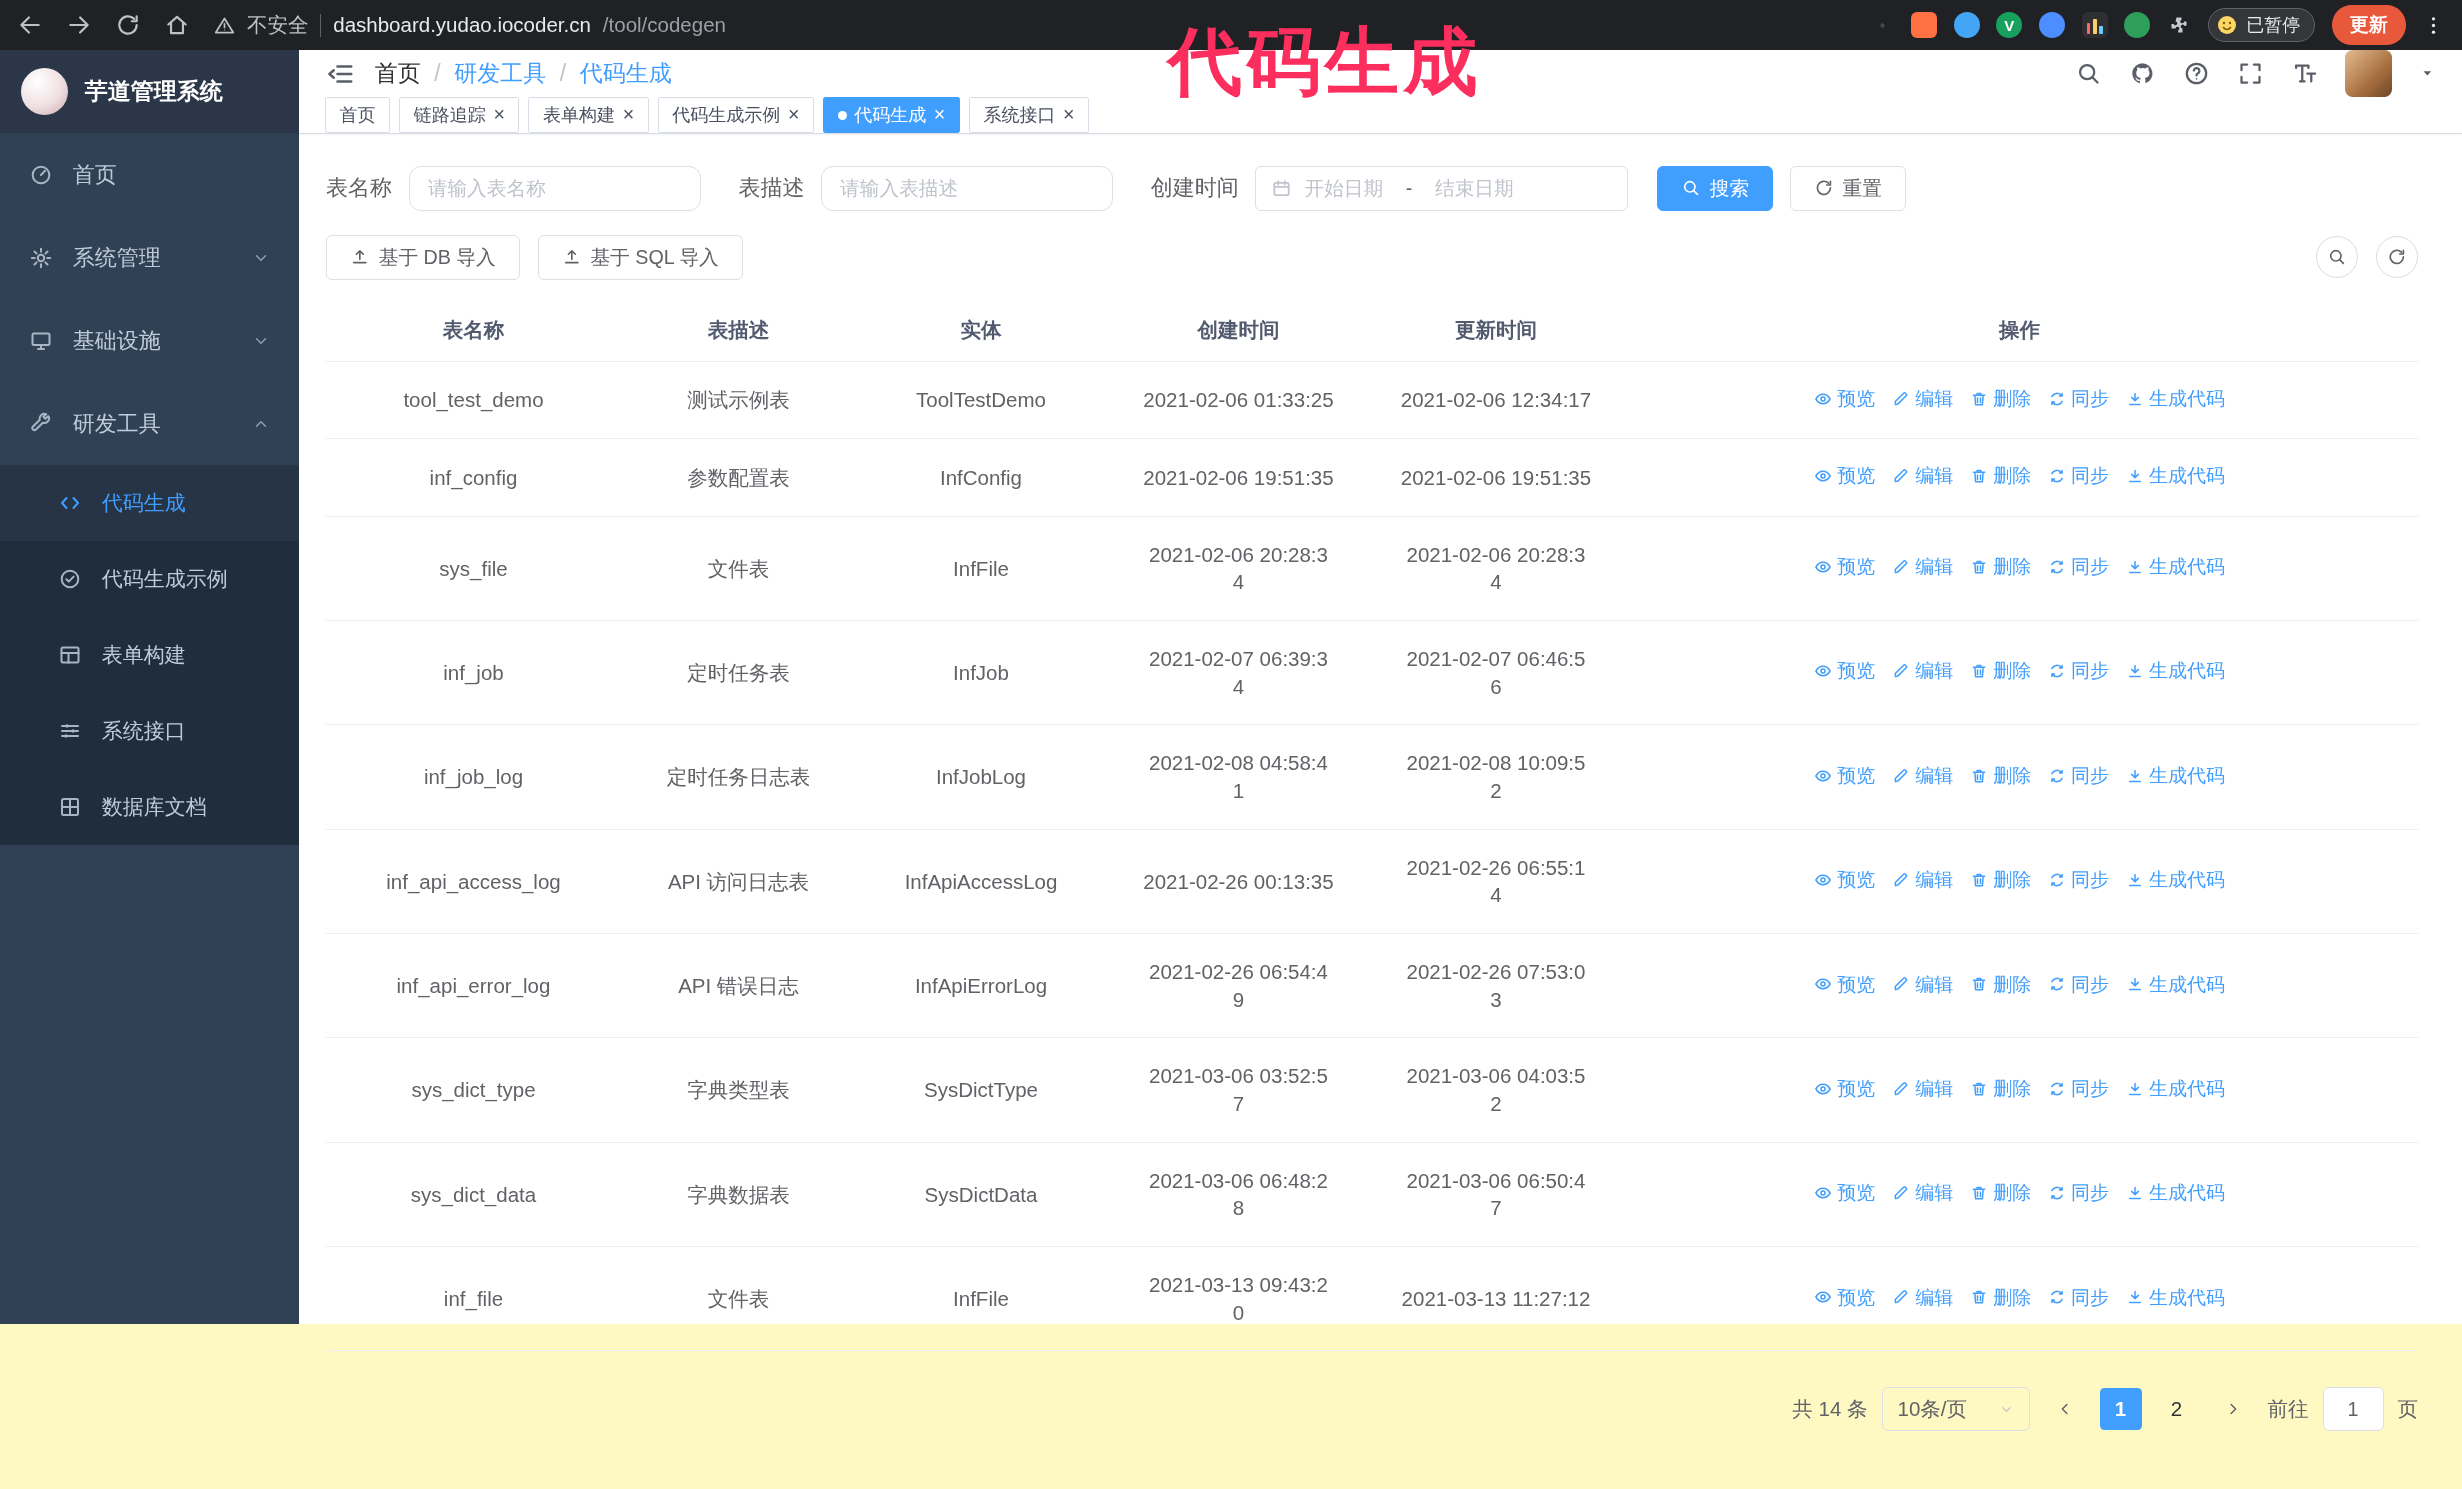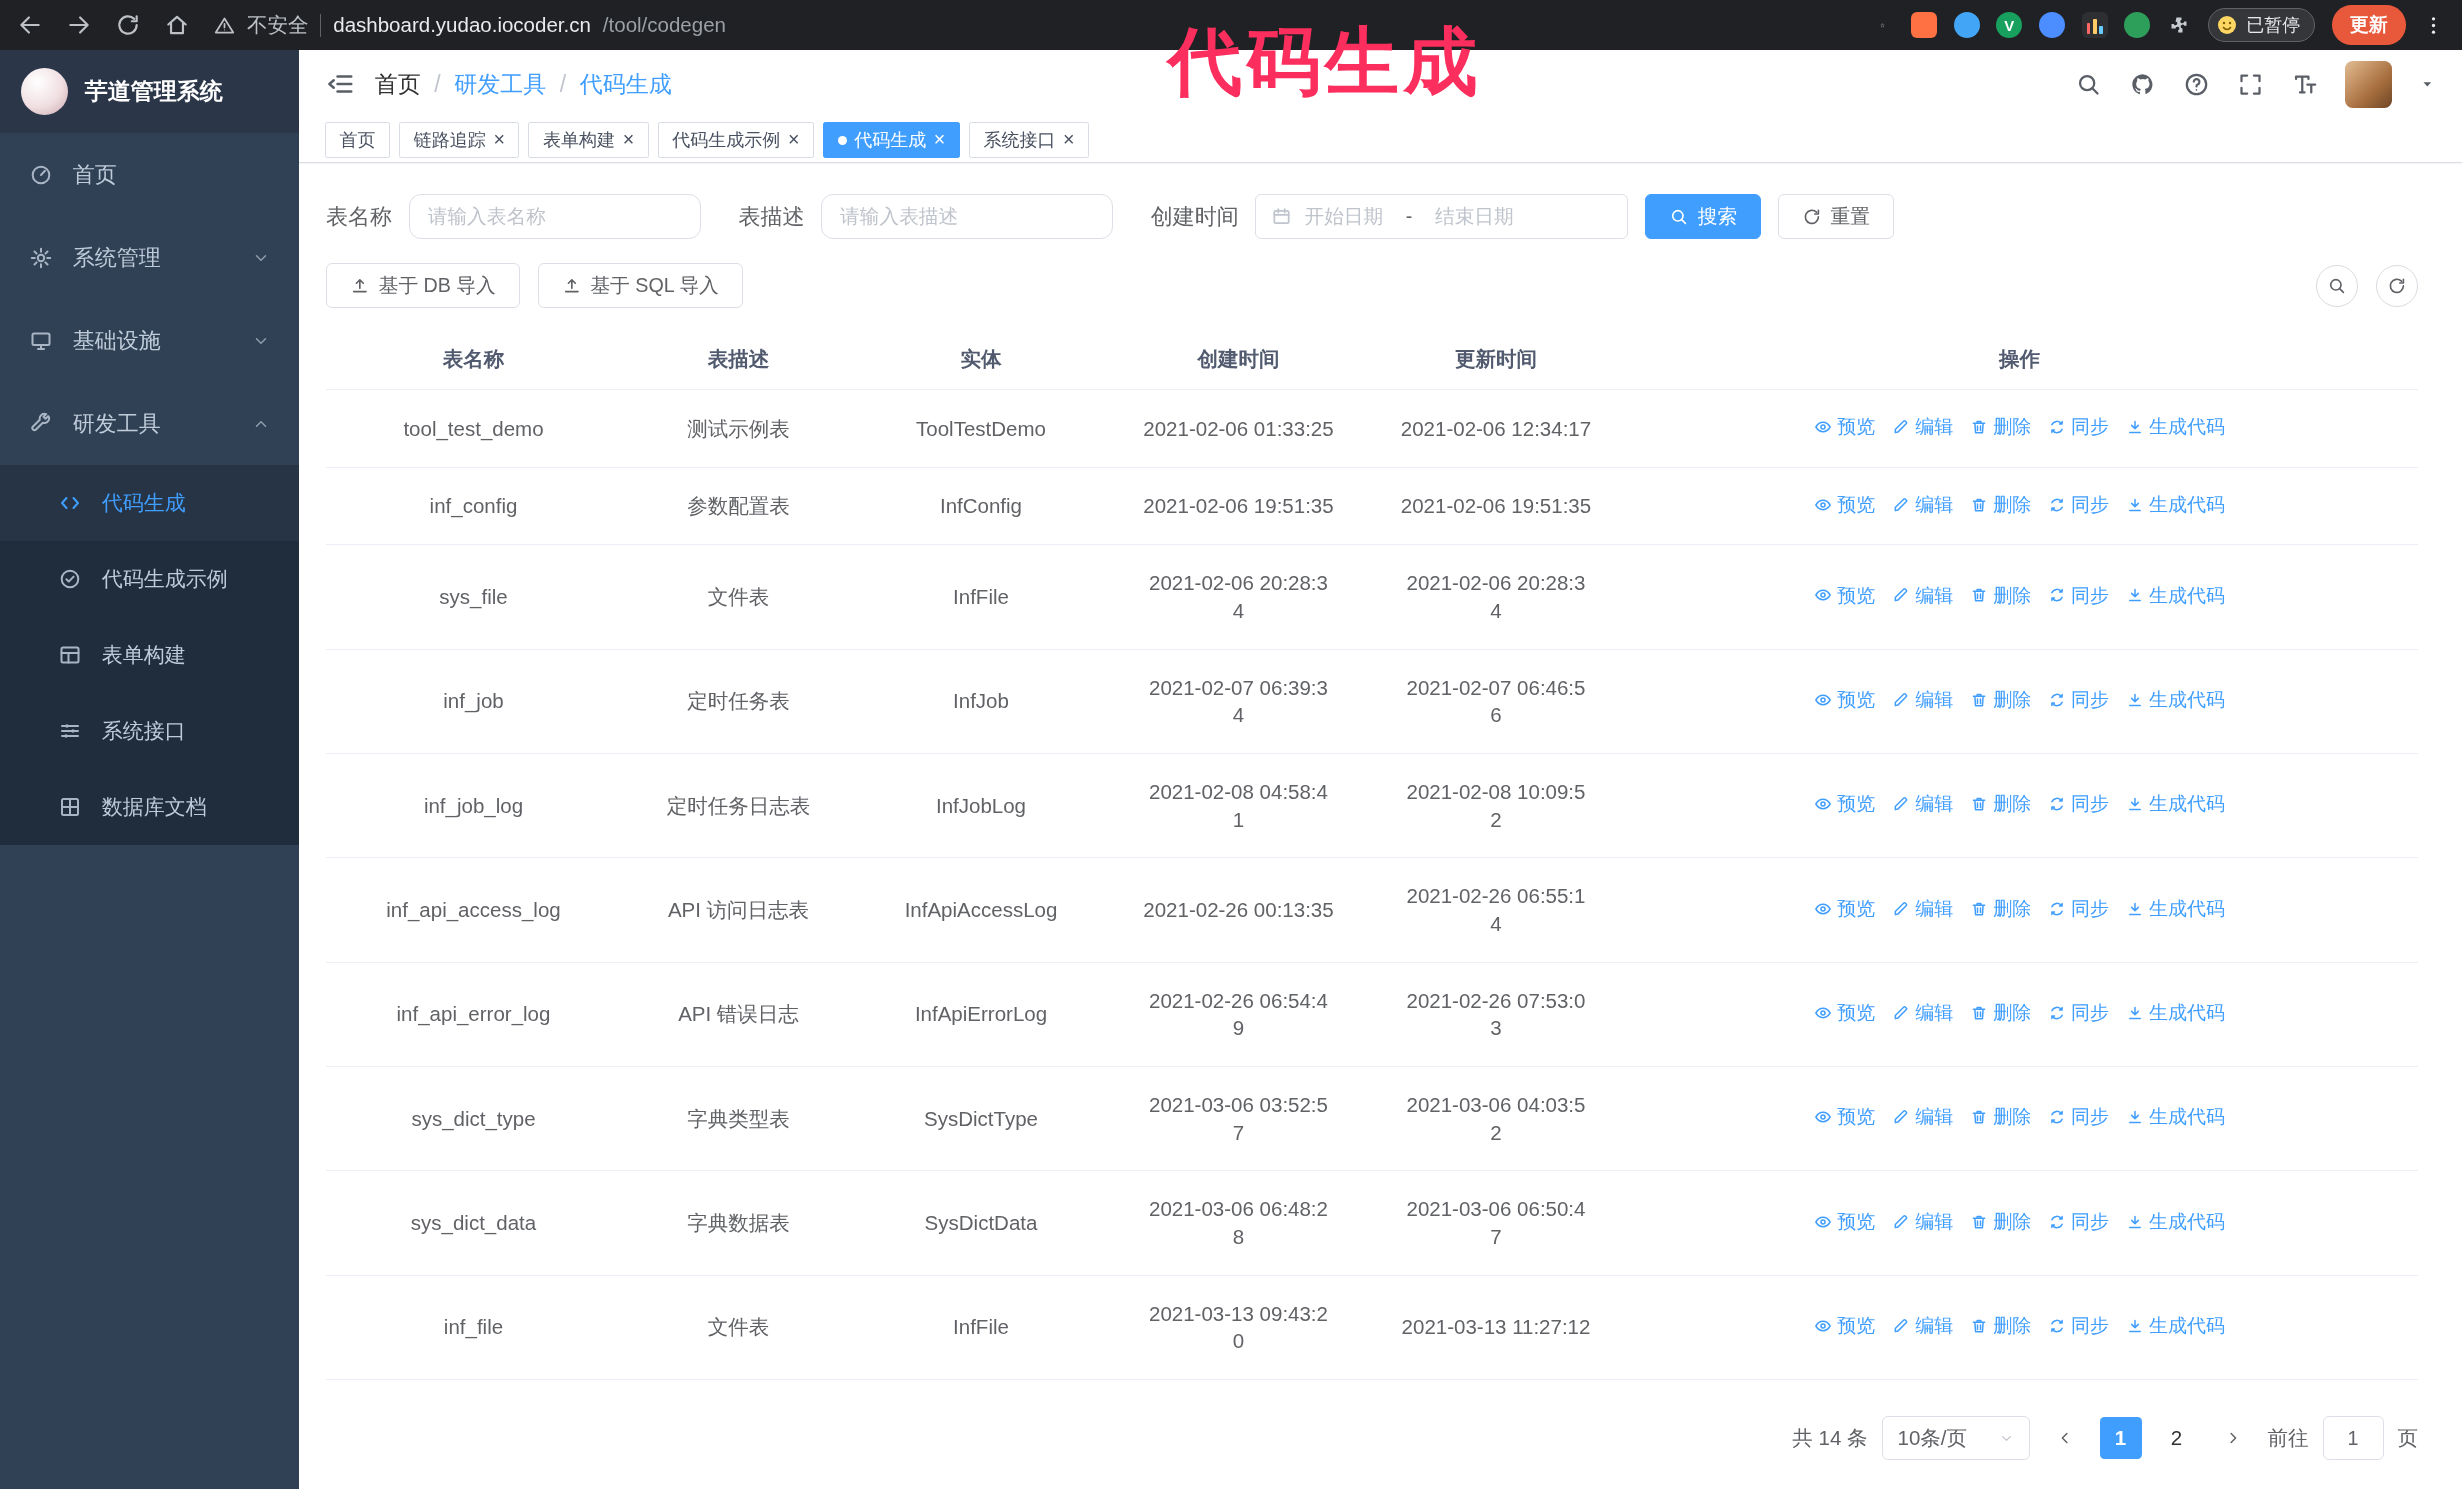--- a/index.html
+++ b/index.html
@@ -22,21 +22,21 @@
   .ext-bars{display:inline-flex;gap:2.3px;align-items:flex-end;padding:4.5px}
   .ext-bars i{display:block;width:3.8px;background:#f66;height:10.6px;border-radius:0.8px}
   .ext-bars i:nth-child(2){background:#fc6;height:15px}
   .ext-bars i:nth-child(3){background:#6cf;height:7.6px}
   .pill-paused{display:inline-flex;align-items:center;gap:7.6px;background:#35363a;border:0.8px solid #5f6368;border-radius:19.7px;padding:3.8px 13.6px 3.8px 6px;color:#e8eaed;font-size:18px}
   .pill-paused .ic{font-size:24px}
   .pill-update{background:var(--update-btn,#e8593c);color:#fff;border-radius:19.7px;padding:6.8px 18px;font-size:19px;font-weight:bold;cursor:pointer}
   .kebab{color:#e8eaed;font-size:23px}
 
   
-  .app{display:flex;height:1440px}
+  .app{display:flex;height:1274px}
   .sidebar{width:299px;background:var(--sidebar-bg,#304156);flex-shrink:0;color:#bfcbd9}
   .logo{height:83px;display:flex;align-items:center;gap:16.7px;padding:0 21px;background:#2b3649}
   .logo-img{width:47px;height:47px;border-radius:50%;background:radial-gradient(circle at 35% 30%,#ffffff 0%,#f0dfe2 55%,#c9a7ae 100%);flex:0 0 auto}
   .logo-title{color:#fff;font-size:23px;font-weight:bold;white-space:nowrap}
   .m-item{height:83px;display:flex;align-items:center;gap:19.7px;padding:0 29px;font-size:22px;cursor:pointer}
   .m-item .ic{font-size:24px;color:#a9b5c4}
   .m-item .chev{margin-left:auto;font-size:18px;color:#8f9cab}
   .submenu{background:var(--sidebar-sub-bg,#1f2d3d)}
   .submenu .m-item{padding-left:58px;height:76px;font-size:21px}
   .m-item.active{color:var(--accent,#409eff);background:#263445}
@@ -67,21 +67,21 @@
   .f-label{flex:0 0 auto}
   .f-label.gap{margin-left:21px}
   .inp{height:45px;width:292px;border:0.8px solid #dcdfe6;border-radius:12px;padding:0 18px;font-size:19.7px;color:#606266;font-family:inherit;outline:none}
   .inp::placeholder{color:#bfc3cb}
   .daterange{height:45px;width:373px;border:0.8px solid #dcdfe6;border-radius:6px;display:flex;align-items:center;gap:12px;padding:0 15px;color:#bfc3cb;font-size:19.7px;cursor:pointer}
   .daterange .cal{color:#c0c4cc;font-size:21px}
   .daterange .rsep{color:#606266;margin:0 10.6px}
   .btn{height:45px;display:inline-flex;align-items:center;gap:9px;border-radius:6px;font-size:19.7px;padding:0 23px;cursor:pointer;border:0.8px solid #dcdfe6;background:#fff;color:#606266}
   .btn .ic{font-size:19.7px}
   .btn-primary{background:var(--accent,#409eff);border-color:var(--accent,#409eff);color:#fff}
-  .btn-primary.ml{}
+  .btn-primary.ml{margin-left:12px}
   .toolbar{display:flex;align-items:center;gap:18px;margin-top:24px}
   .toolbar-right{margin-left:auto;display:flex;gap:18px}
   .circle-btn{width:42px;height:42px;border:0.8px solid #d9dce1;border-radius:50%;display:inline-flex;align-items:center;justify-content:center;color:#606266;font-size:19.7px;background:#fff;cursor:pointer}
 
   
   table.grid{width:100%;border-collapse:collapse;table-layout:fixed;margin-top:19.7px;font-size:20.5px;color:#606266}
   .grid th{font-weight:bold;color:#515a6e;padding:16.7px 6px;border-bottom:0.8px solid #ebeef5;text-align:center}
   .grid td{padding:24px 6px;border-bottom:0.8px solid #ebeef5;text-align:center;line-height:1.35}
   .brk{display:inline-block;max-width:185px;word-break:break-all}
   .act{display:inline-flex;align-items:center;gap:5.3px;color:var(--accent,#409eff);font-size:19px;margin:0 8.3px;cursor:pointer;text-decoration:none;white-space:nowrap}

